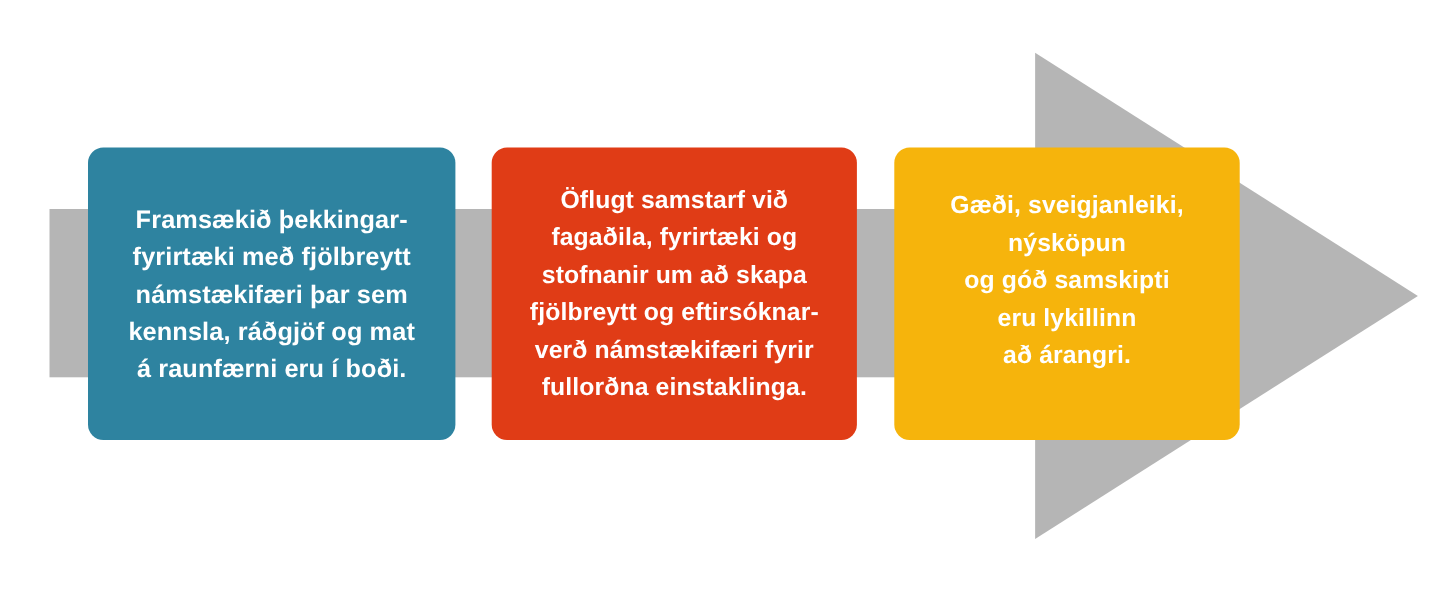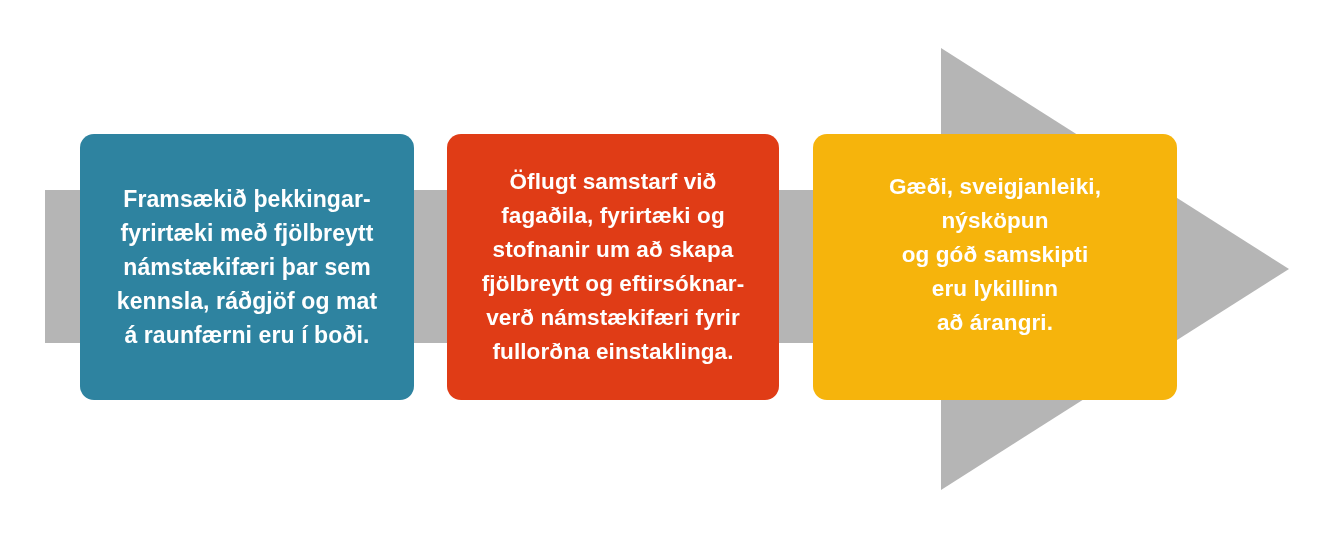--- a/index.html
+++ b/index.html
@@ -40,21 +40,21 @@
     width: 334px;
     background: #2e83a0;
   }
   #card-2 {
     left: 447px;
     width: 332px;
     background: #e03c16;
   }
   #card-3 {
     left: 813px;
-    width: 364px;
+    width: 314px;
     background: #f6b40c;
     align-items: flex-start;
     padding-top: 36px;
   }
   .card-text {
     color: #ffffff;
     font-family: "Liberation Sans", sans-serif;
     font-weight: bold;
     font-size: 23px;
     line-height: 34px;

